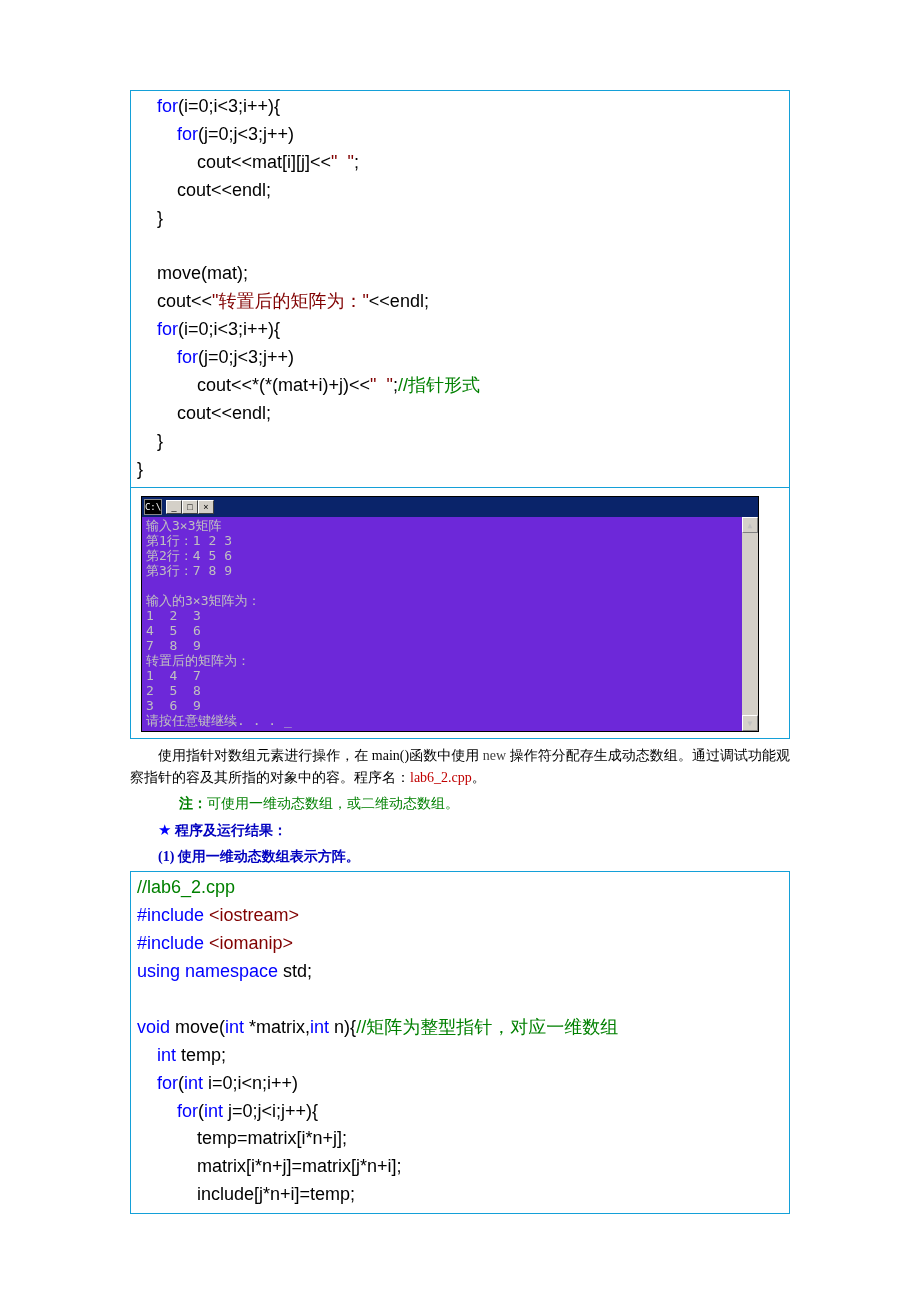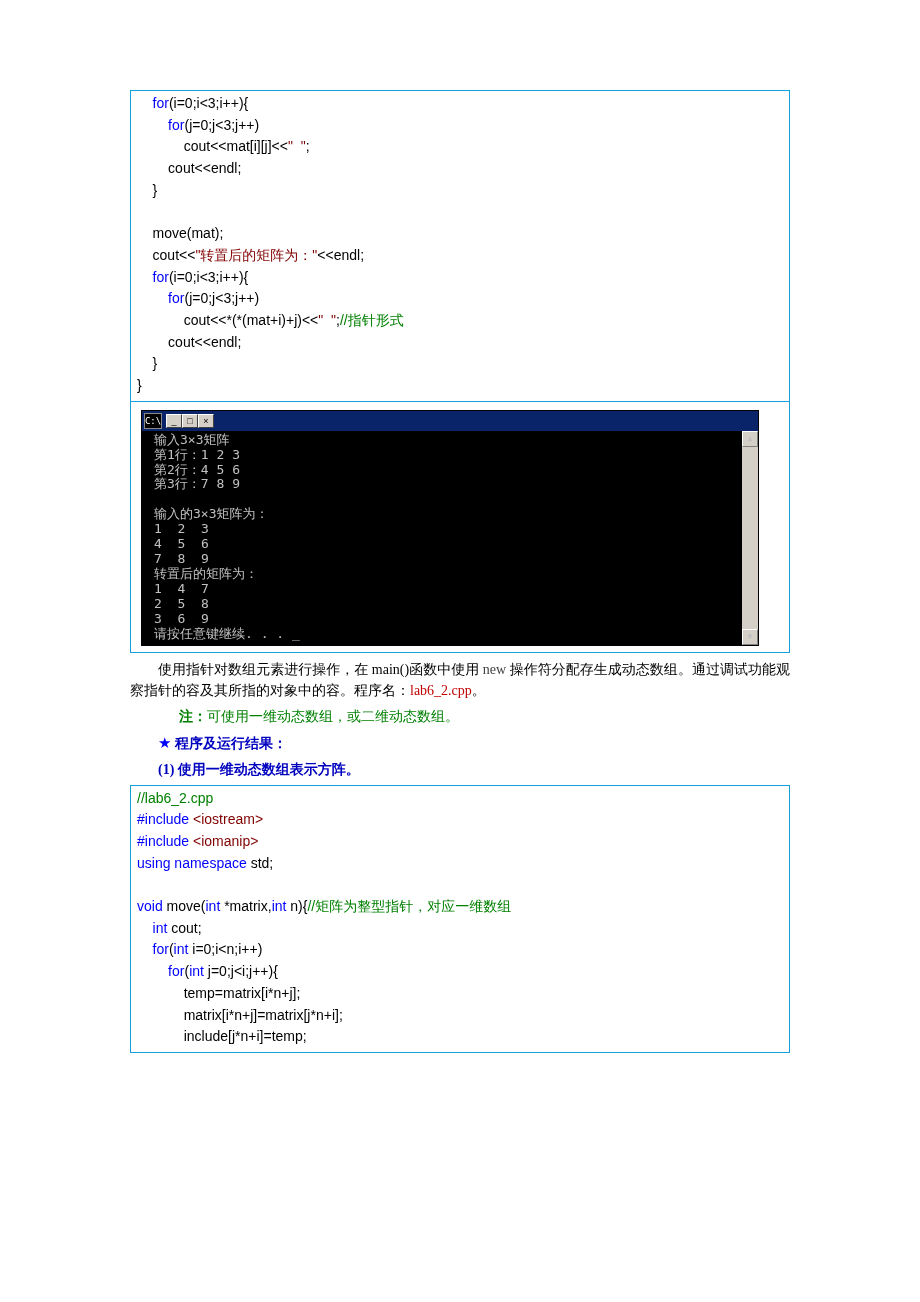--- a/index.html
+++ b/index.html
@@ -18,21 +18,21 @@
   box-sizing: border-box;
 }
 .code-box {
   border: 1px solid #14a0d8;
   padding: 0;
   margin-bottom: 6px;
 }
 .code-inner {
   padding: 2px 6px 4px 6px;
   font-family: "Tahoma", "Verdana", sans-serif;
-  font-size: 14px;
+  font-size: 18px;
   line-height: 1.55;
   white-space: pre;
   color: #000;
 }
 .kw { color: #0000ff; }
 .str-red { color: #800000; }
 .comment { color: #008000; }
 .preproc { color: #0000ff; }
 .angle-str { color: #800000; }
 
@@ -87,23 +87,23 @@
   border-left-color: #fff;
   display: inline-flex;
   align-items: center;
   justify-content: center;
   color: #000;
   font-family: "Marlett", sans-serif;
   font-size: 9px;
   box-sizing: border-box;
 }
 .console-body {
-  background: #000000;
+  background: #6d28d9;
   color: #c0c0c0;
-  padding: 2px 4px 2px 12px;
+  padding: 2px 4px 2px 4px;
   white-space: pre;
   min-height: 210px;
   position: relative;
   font-family: "SimSun","NSimSun",monospace;
   font-size: 13px;
   line-height: 1.15;
 }
 .console-body .scroll {
   position: absolute;
   right: 0;
@@ -196,21 +196,21 @@
     <span class="heading-blue-bold">(1) 使用一维动态数组表示方阵。</span>
   </div>
 
   <div class="code-box">
     <div class="code-inner"><span class="comment">//lab6_2.cpp</span>
 <span class="preproc">#include</span><span class="angle-str"> &lt;iostream&gt;</span>
 <span class="preproc">#include</span><span class="angle-str"> &lt;iomanip&gt;</span>
 <span class="kw">using namespace</span><span> std;</span>
 <span></span>
 <span class="kw">void</span><span> move(</span><span class="kw">int</span><span> *matrix,</span><span class="kw">int</span><span> n){</span><span class="comment">//矩阵为整型指针，对应一维数组</span>
-<span class="kw">    int</span><span> cout;</span>
+<span class="kw">    int</span><span> temp;</span>
 <span class="kw">    for</span><span>(</span><span class="kw">int</span><span> i=0;i&lt;n;i++)</span>
 <span class="kw">        for</span><span>(</span><span class="kw">int</span><span> j=0;j&lt;i;j++){</span>
 <span>            temp=matrix[i*n+j];</span>
 <span>            matrix[i*n+j]=matrix[j*n+i];</span>
 <span>            include[j*n+i]=temp;</span></div>
   </div>
 
 </div>
 
 </body></html>

